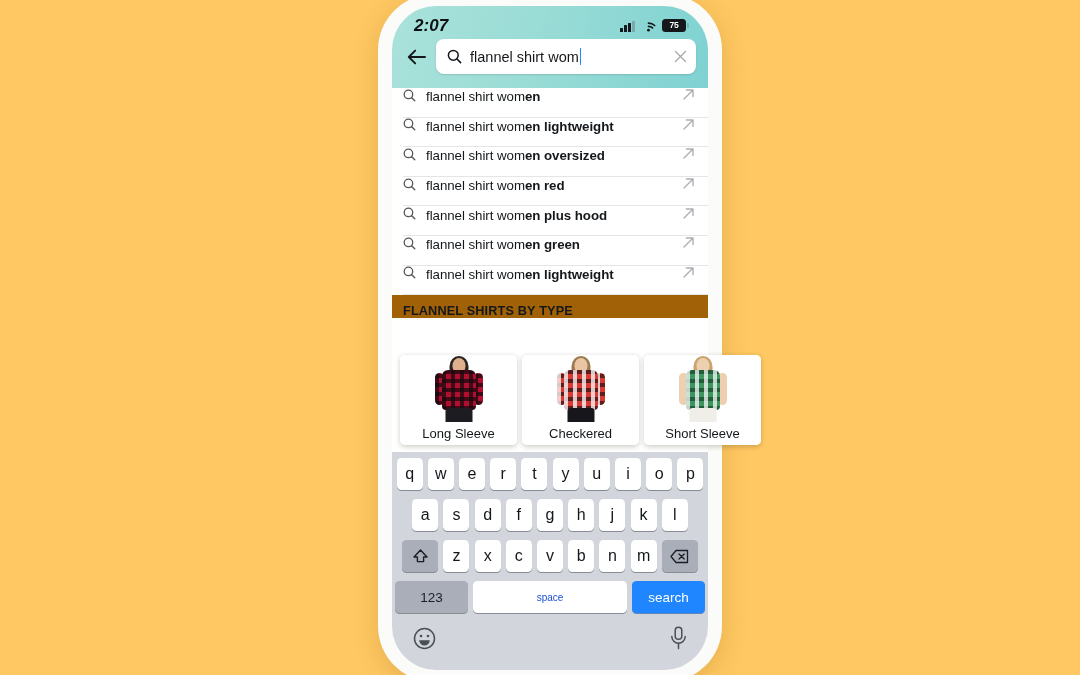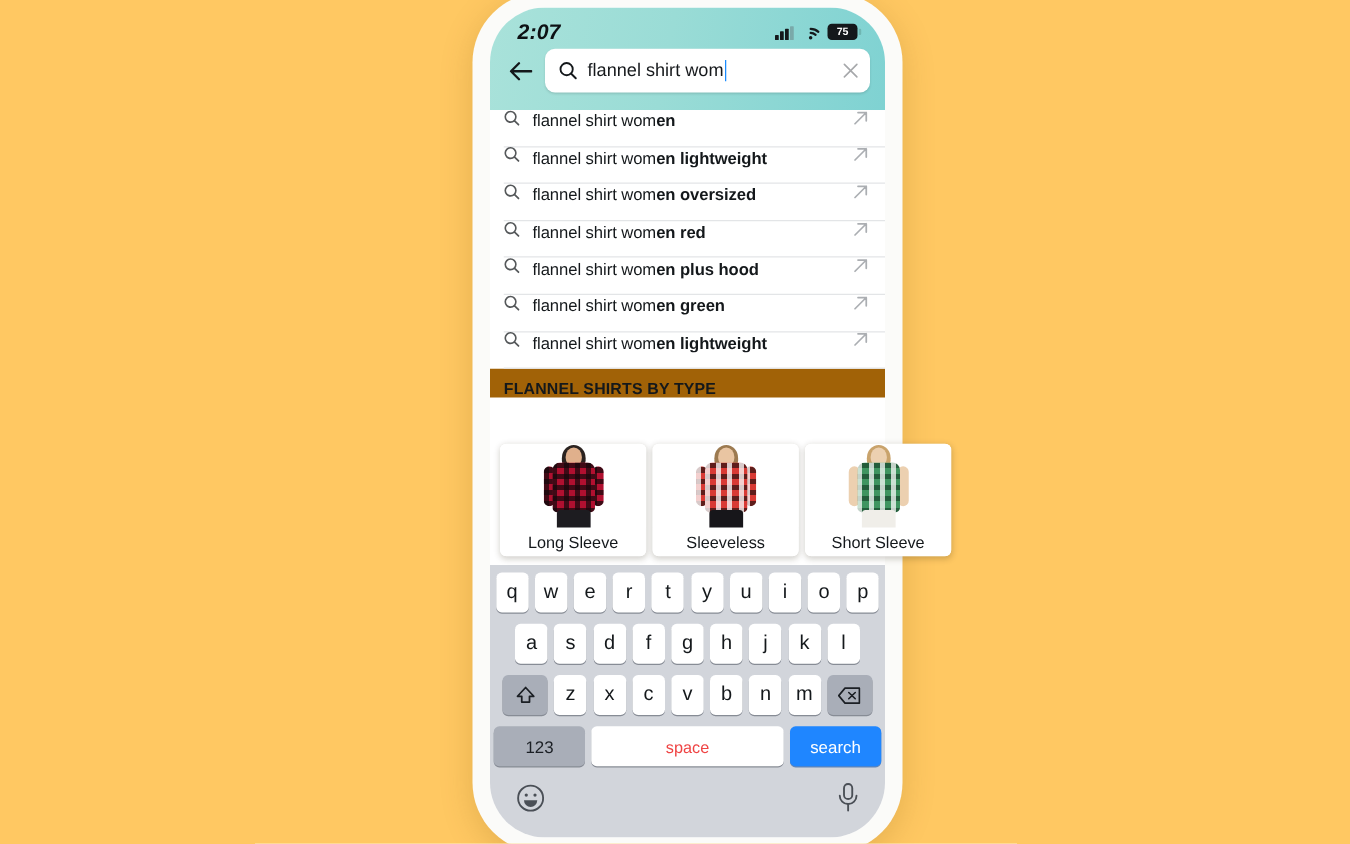--- a/index.html
+++ b/index.html
@@ -234,21 +234,21 @@
     width: 26px;
     display: flex; align-items: center; justify-content: center;
     font-size: 16px; color: #14181b;
   }
   .krow.r2 { padding: 0 13px; }
   .krow.r3 { padding: 0 0; }
   .key.wide {
     width: 36px; background: #a9aeb8;
   }
   .key.space {
-    width: 155px; font-size: 13px; color: #ef4444;
+    width: 155px; font-size: 10px; color: #1d4ed8;
   }
   .key.num {
     width: 74px; background: #a9aeb8; font-size: 13.5px; color: #1b1f24;
   }
   .key.search {
     width: 74px; background: #1f86ff; color: #ffffff; font-size: 13.5px;
     box-shadow: 0 1px 0 rgba(20,80,160,0.6);
   }
   #kbbottom {
     display: flex; align-items: center; justify-content: space-between;
@@ -480,21 +480,21 @@
         <div class="card-img">
           <div class="fig">
             <div class="hair" style="background:#9c7a50"></div>
             <div class="head" style="background:#e9c5a2"></div>
             <div class="arm l plaid-check" style=""></div>
             <div class="arm r plaid-check" style=""></div>
             <div class="torso plaid-check"></div>
             <div class="legs" style="background:#17161a"></div>
           </div>
         </div>
-        <div class="card-label">Sleeveless</div>
+        <div class="card-label">Checkered</div>
       </div>
       <div class="card">
         <div class="card-img">
           <div class="fig">
             <div class="hair" style="background:#c9a36c"></div>
             <div class="head" style="background:#ecd0b0"></div>
             <div class="arm l" style="background:#ecd0b0;"></div>
             <div class="arm r" style="background:#ecd0b0;"></div>
             <div class="torso plaid-green"></div>
             <div class="legs" style="background:#f0eee9"></div>

